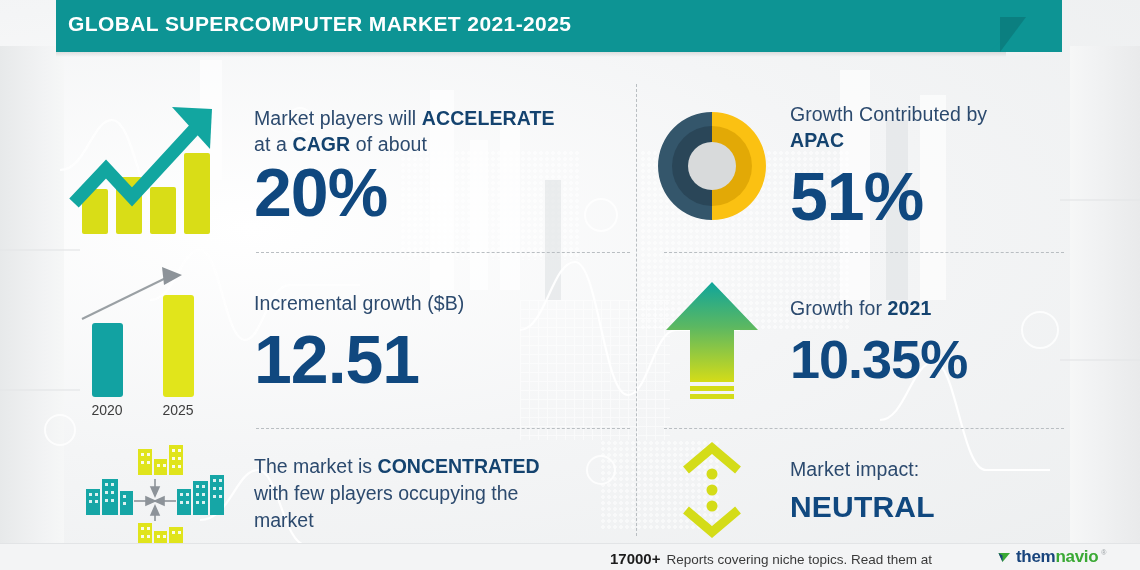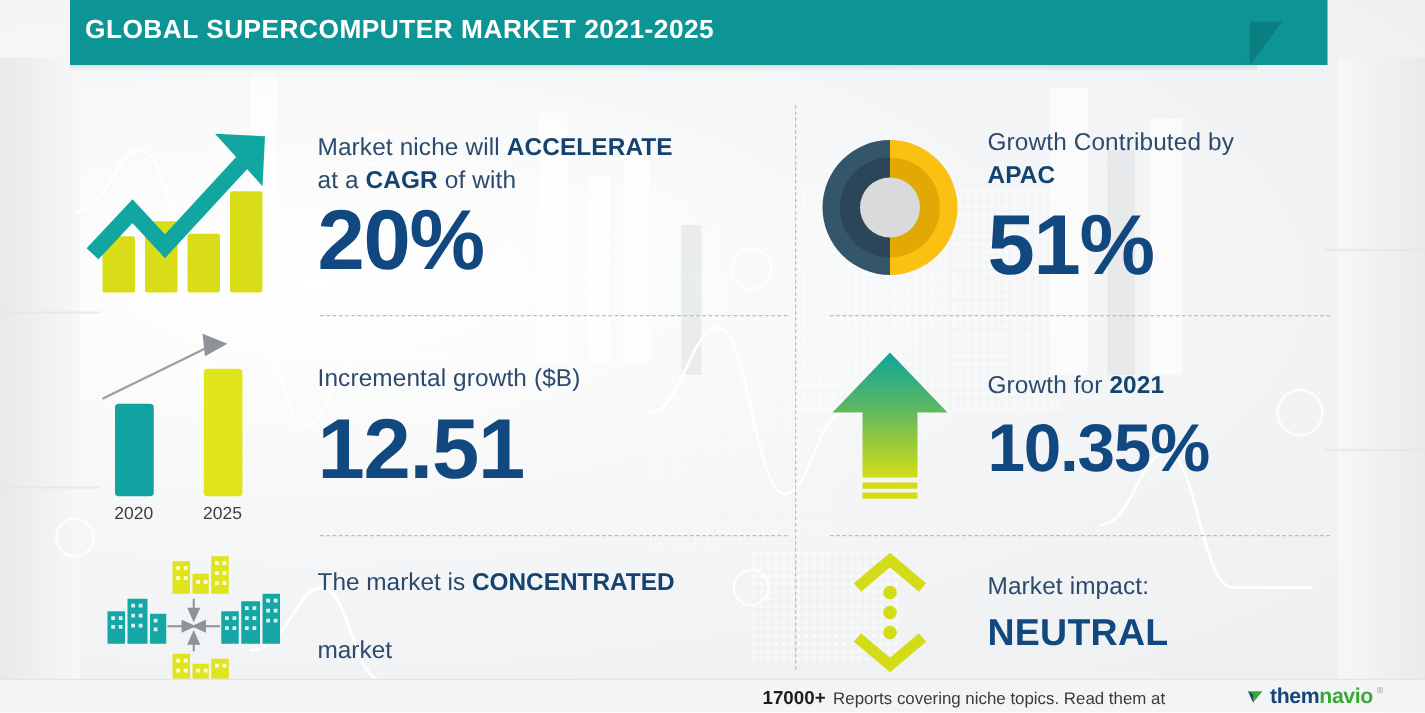--- a/index.html
+++ b/index.html
@@ -288,22 +288,22 @@
         <rect x="22" y="98" width="26" height="45" rx="2" fill="#d9dd17"></rect>
         <rect x="56" y="86" width="26" height="57" rx="2" fill="#d9dd17"></rect>
         <rect x="90" y="96" width="26" height="47" rx="2" fill="#d9dd17"></rect>
         <rect x="124" y="62" width="26" height="81" rx="2" fill="#d9dd17"></rect>
         <path d="M14,112 L46,78 L72,106 L142,30" fill="none" stroke="#12a6a0" stroke-width="13" stroke-linejoin="miter" stroke-linecap="butt"></path>
         <path d="M112,16 L152,18 L150,58 Z" fill="#12a6a0"></path>
       </svg>
     </div>
     <div class="row-text" style="margin-left:4px;">
       <div class="lead">
-        <span>Market niche will </span><b>ACCELERATE</b><br>
-        <span>at a </span><b>CAGR</b><span> of with</span>
+        <span>Market players will </span><b>ACCELERATE</b><br>
+        <span>at a </span><b>CAGR</b><span> of about</span>
       </div>
       <div class="bignum" style="margin-top:0;">20%</div>
     </div>
   </div>
 
   <div class="row" style="left:60px; top:262px; width:570px; height:160px;">
     <div class="row-icon" style="width:190px; height:155px;">
       <svg width="190" height="155" viewBox="0 0 190 155" aria-hidden="true">
         <rect x="32" y="58" width="31" height="74" rx="3" fill="#12a2a2"></rect>
         <rect x="103" y="30" width="31" height="102" rx="3" fill="#e1e51b"></rect>
@@ -411,21 +411,21 @@
           <path d="M95,40 L95,50" fill="none"></path>
           <path d="M91,48 L95,57 L99,48 Z"></path>
           <path d="M95,82 L95,74" fill="none"></path>
           <path d="M91,76 L95,67 L99,76 Z"></path>
         </g>
       </svg>
     </div>
     <div class="row-text" style="margin-left:4px;">
       <div class="statement">
         <span>The market is </span><b>CONCENTRATED</b><br>
-        <br>
+        <span>with few players occupying the</span><br>
         <span>market</span>
       </div>
     </div>
   </div>
 
   <div class="row" style="left:650px; top:86px; width:430px; height:160px;">
     <div class="row-icon" style="width:124px; height:124px;">
       <svg width="124" height="124" viewBox="0 0 124 124" aria-hidden="true">
         <path d="M62,8 A54,54 0 0,0 62,116 Z" fill="#34566b"></path>
         <path d="M62,8 A54,54 0 0,1 62,116 Z" fill="#fbc112"></path>

